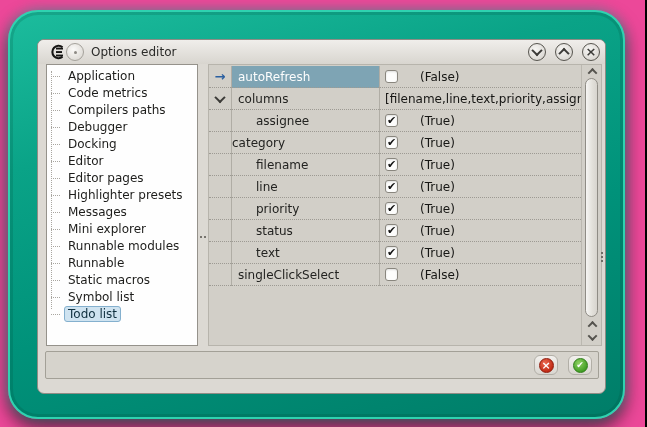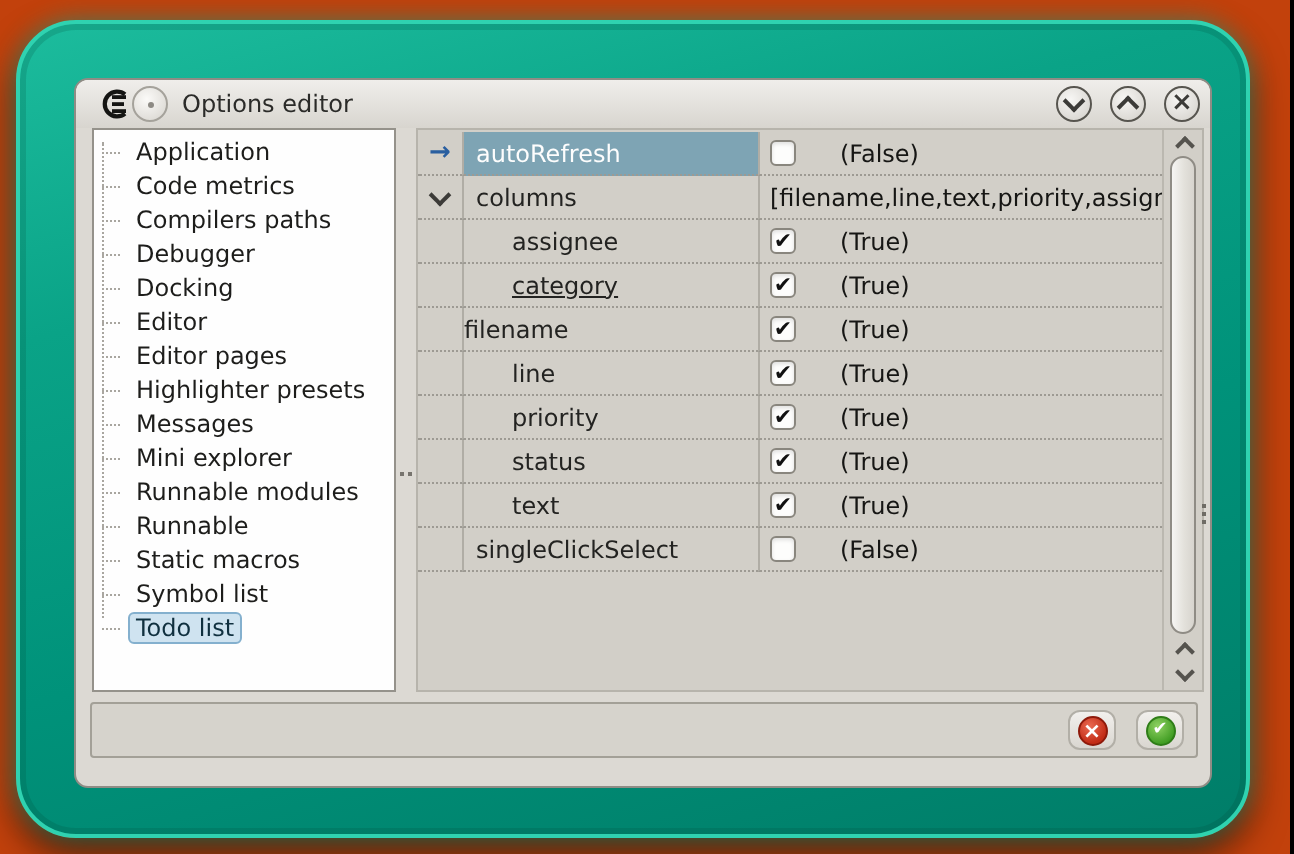--- a/index.html
+++ b/index.html
@@ -1,17 +1,17 @@
 <!DOCTYPE html>
 <html><head>
 <meta charset="utf-8">
 <style>
   html,body{margin:0;padding:0;background:#000;width:647px;height:427px;overflow:hidden;
     font-family:"DejaVu Sans","Liberation Sans",sans-serif;-webkit-font-smoothing:antialiased;}
-  .stage{position:relative;width:645px;height:427px;background:#c2410c;}
+  .stage{position:relative;width:645px;height:427px;background:#ec4899;}
 
   
   .frame{position:absolute;left:8px;top:10px;width:613px;height:405px;border-radius:30px;
     background:linear-gradient(165deg,#1cbc9d 0%,#0aa387 28%,#00927a 60%,#007d68 100%);
     border:2px solid #2fd2b0;
     box-shadow:0 0 12px rgba(0,210,175,.45), inset 0 0 0 3px rgba(0,70,58,.18), 0 8px 18px rgba(0,0,0,.65);}
 
   
   .window{position:absolute;left:37px;top:39px;width:567px;height:353px;background:#dcd9d3;
     border:1px solid #8f8c85;border-radius:7px;box-shadow:inset 0 1px 0 rgba(255,255,255,.7);}
@@ -168,29 +168,29 @@
           <div class="grow">
             <div class="mcell"></div>
             <div class="ncell" style="padding-left: 24px;">assignee</div>
             <div class="vcell">
               <div class="cbox">✔</div>
               <span>(True)</span>
             </div>
           </div>
           <div class="grow">
             <div class="mcell"></div>
-            <div class="ncell" style="padding-left: 24px; text-decoration: underline;">category</div>
-            <div class="vcell">
-              <div class="cbox">✔</div>
-              <span>(True)</span>
-            </div>
-          </div>
-          <div class="grow">
-            <div class="mcell"></div>
-            <div class="ncell" style="">filename</div>
+            <div class="ncell" style="">category</div>
+            <div class="vcell">
+              <div class="cbox">✔</div>
+              <span>(True)</span>
+            </div>
+          </div>
+          <div class="grow">
+            <div class="mcell"></div>
+            <div class="ncell" style="padding-left: 24px;">filename</div>
             <div class="vcell">
               <div class="cbox">✔</div>
               <span>(True)</span>
             </div>
           </div>
           <div class="grow">
             <div class="mcell"></div>
             <div class="ncell" style="padding-left: 24px;">line</div>
             <div class="vcell">
               <div class="cbox">✔</div>

